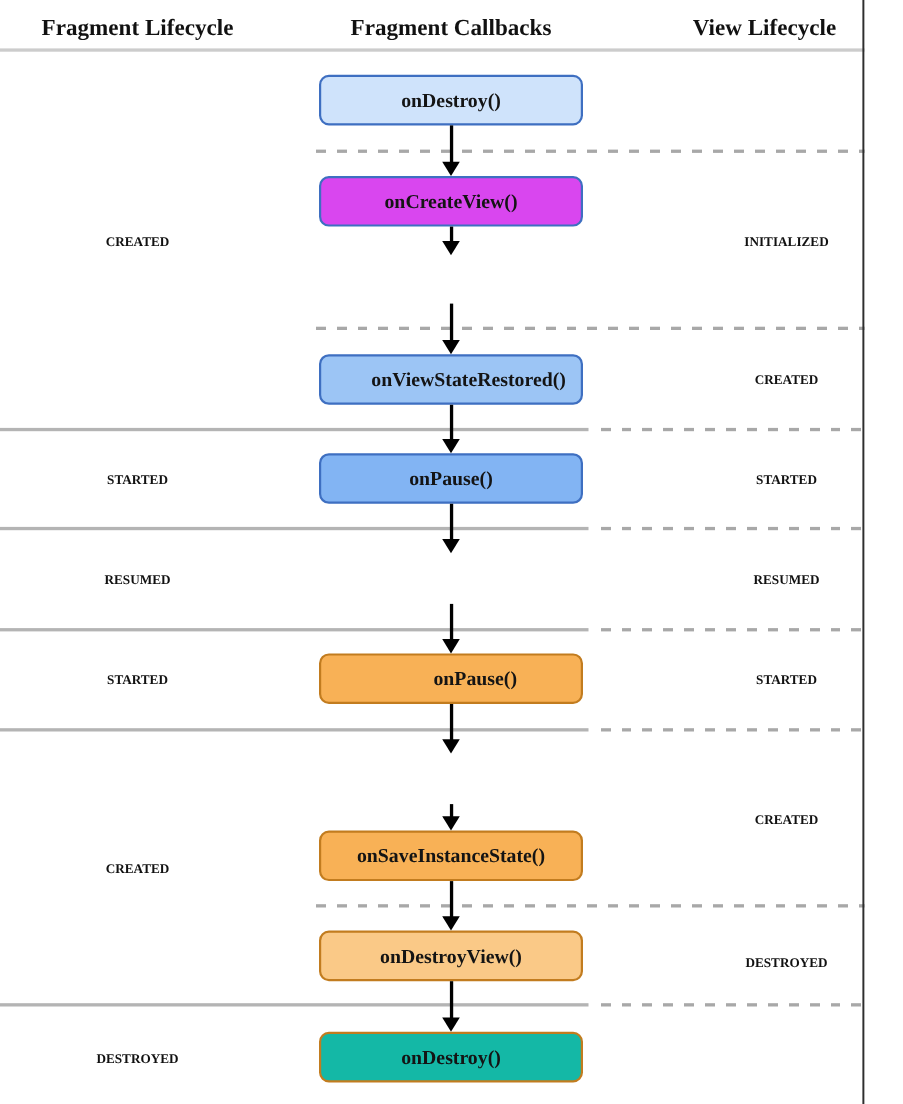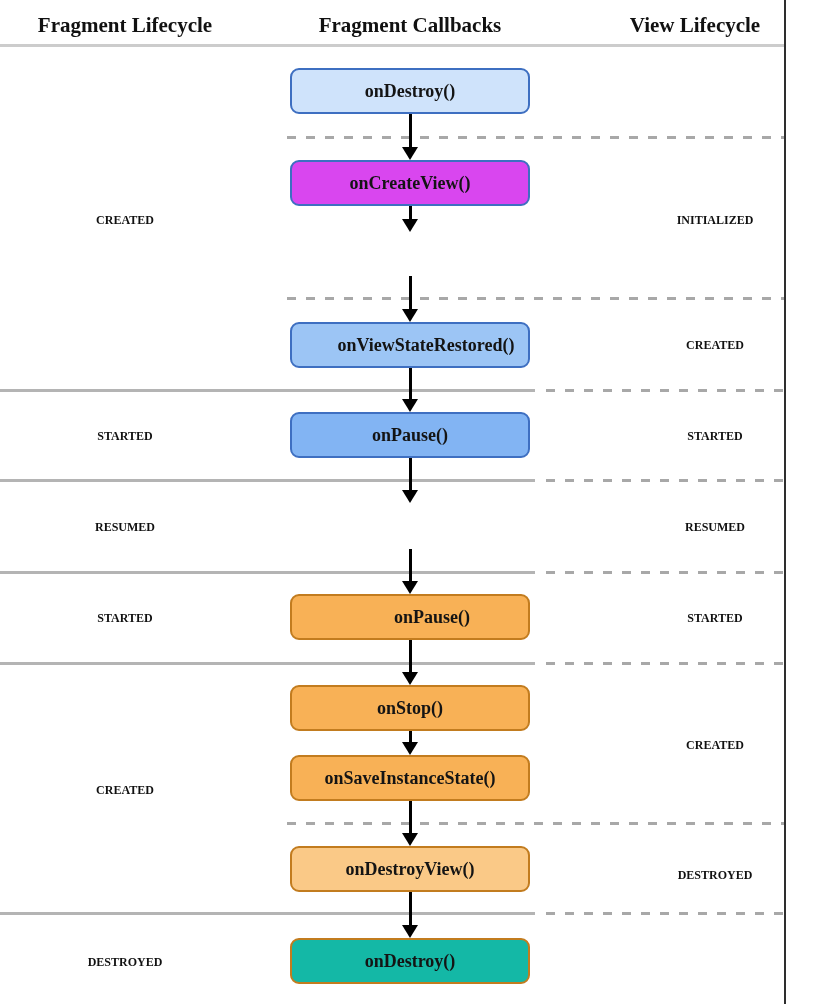--- a/index.html
+++ b/index.html
@@ -102,21 +102,20 @@
   <div class="state st-right" style="top:513px;">RESUMED</div>
   <div class="state st-right" style="top:604px;">STARTED</div>
   <div class="state st-right" style="top:731px;">CREATED</div>
   <div class="state st-right" style="top:861px;">DESTROYED</div>
 
   <div class="cb-box b1" style="background-color: rgb(207, 227, 251); border-color: rgb(62, 111, 193);">onDestroy()</div>
   <div class="cb-box b2" style="background-color: #d946ef; border-color: rgb(62, 111, 193);">onCreateView()</div>
   <div class="cb-box b4" style="background-color: rgb(156, 197, 245); border-color: rgb(62, 111, 193);">onViewStateRestored()</div>
   <div class="cb-box b5" style="background-color: rgb(130, 180, 243); border-color: rgb(62, 111, 193);">onPause()</div>
   <div class="cb-box b7" style="background-color: rgb(248, 177, 86); border-color: rgb(194, 124, 31);">onPause()</div>
-  <div class="cb-box b8" style="background-color: rgb(248, 177, 86); border-color: rgb(194, 124, 31);">onStop()</div>
   <div class="cb-box b9" style="background-color: rgb(248, 177, 86); border-color: rgb(194, 124, 31);">onSaveInstanceState()</div>
   <div class="cb-box b10" style="background-color: rgb(250, 201, 135); border-color: rgb(194, 124, 31);">onDestroyView()</div>
   <div class="cb-box b11" style="background-color: #14b8a6; border-color: rgb(194, 124, 31);">onDestroy()</div>
 
   <div class="arrow a1">
       <div class="stem"></div>
       <div class="head"></div>
     </div>
   <div class="arrow a2">
       <div class="stem"></div>

